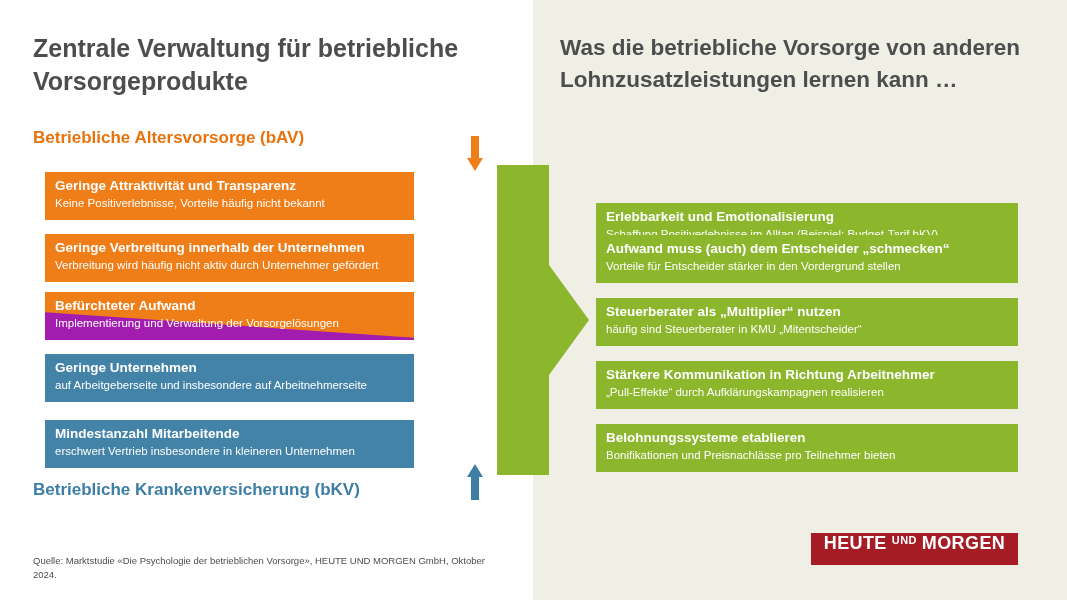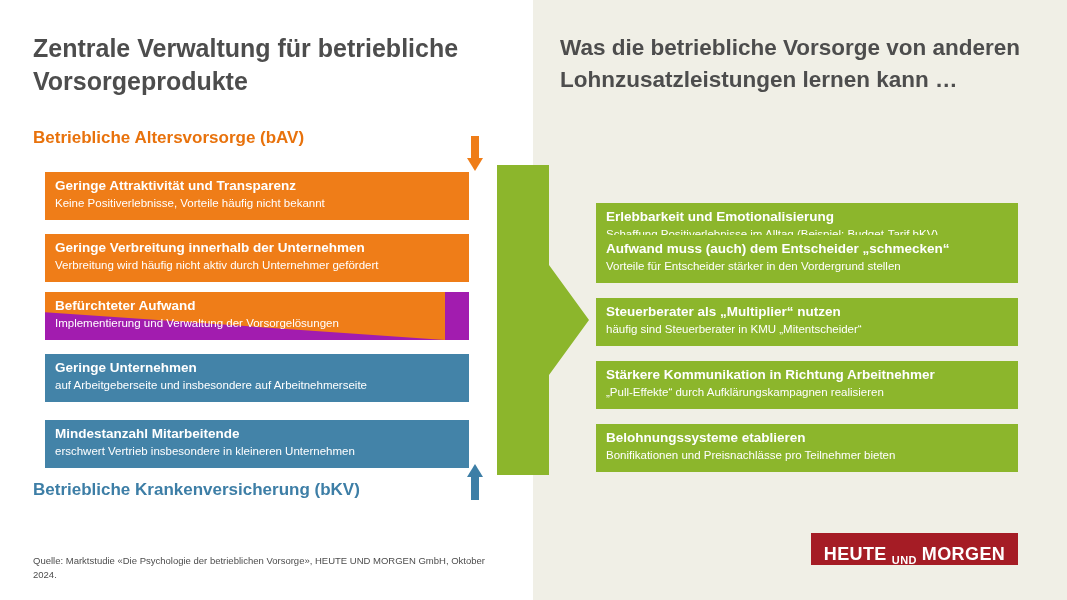--- a/index.html
+++ b/index.html
@@ -51,21 +51,21 @@
     position: absolute;
     left: 33px;
     top: 480px;
     font-size: 17px;
     font-weight: bold;
     color: #3d7ea6;
   }
   .bar {
     position: absolute;
     left: 45px;
-    width: 424px;
+    width: 369px;
     height: 48px;
     color: #ffffff;
     box-sizing: border-box;
     padding: 6px 10px 0 10px;
     overflow: hidden;
   }
   .bar .b-title {
     font-size: 13.5px;
     font-weight: bold;
     line-height: 1.25;
@@ -164,21 +164,21 @@
   
   .logo {
     position: absolute;
     left: 811px;
     top: 533px;
     width: 207px;
     height: 32px;
     background: #a51c25;
     color: #ffffff;
     display: flex;
-    align-items: flex-end;
+    align-items: flex-start;
     justify-content: center;
     gap: 5px;
     letter-spacing: 0.4px;
   }
   .logo .lg-main {
     font-size: 18px;
     font-weight: bold;
   }
   .logo .lg-und {
     font-size: 11px;

